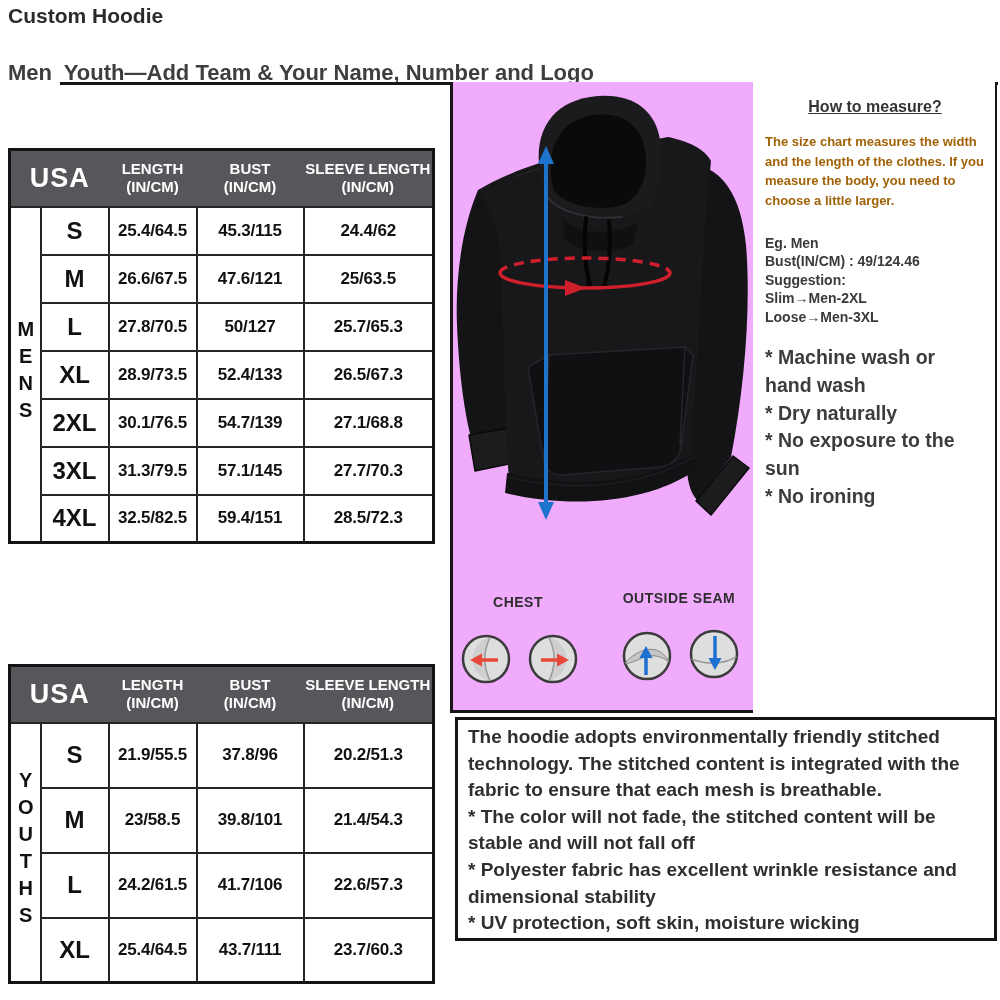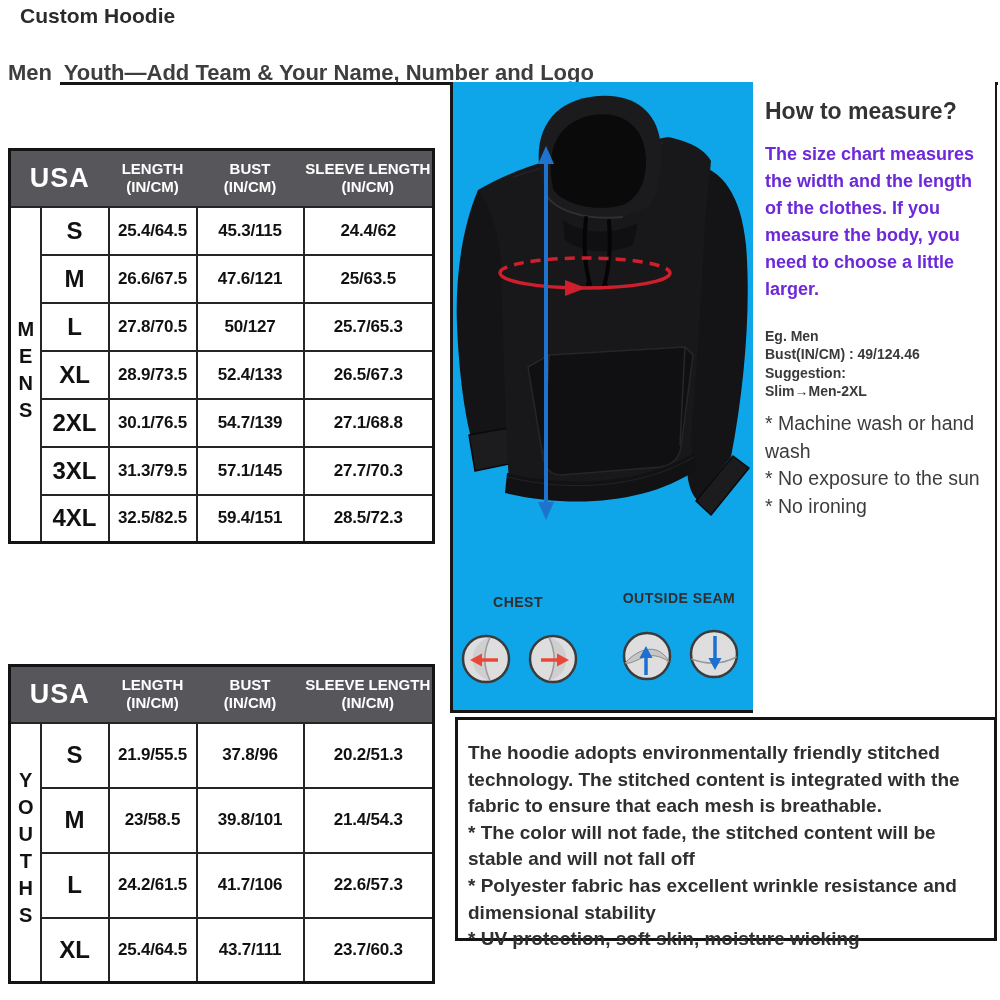--- a/index.html
+++ b/index.html
@@ -3,21 +3,21 @@
 <meta charset="utf-8">
 <style>
   html,body{margin:0;padding:0;}
   body{
     width:1000px;height:1000px;position:relative;background:#fff;
     font-family:"Liberation Sans",sans-serif;color:#2a2a2a;overflow:hidden;
   }
   .abs{position:absolute;}
 
   
-  #page-title{left:20px;top:4px;font-size:21px;font-weight:bold;color:#2b2b2b;}
+  #page-title{left:8px;top:4px;font-size:21px;font-weight:bold;color:#2b2b2b;}
   #page-subtitle{left:8px;top:36px;font-size:22px;font-weight:600;color:#3e3e3e;white-space:pre;margin-top:24px;}
   #top-rule{left:60px;top:82px;width:938px;height:3px;background:#161616;}
 
   
   table.size-table{border-collapse:collapse;position:absolute;left:8px;background:#fff;table-layout:fixed;}
   .size-table{border:3px solid #141414;padding-left:32px;}
   .size-table td{border:2px solid #252525;text-align:center;vertical-align:middle;padding:0;color:#111;}
   .size-table thead th{background:#57565a;color:#fff;border:none;text-align:center;vertical-align:middle;padding:0;}
   .size-table thead tr{height:57px;}
   th.usa-cell{font-size:27px;font-weight:bold;letter-spacing:1px;}
@@ -25,43 +25,43 @@
   .hdr-sub{display:block;font-size:15px;font-weight:bold;line-height:1.25;}
   #mens-table tbody tr{height:48px;}
   #youths-table tbody tr{height:65px;}
   td.size-cell{font-size:24px;font-weight:bold;}
   td.val-cell{font-size:17px;font-weight:bold;letter-spacing:-0.2px;}
   td.group-cell{background:#fff;}
   .vert-label{writing-mode:vertical-lr;text-orientation:upright;font-weight:bold;font-size:20px;letter-spacing:5px;color:#111;}
 
   
   #diagram-panel{left:450px;top:82px;width:337px;height:631px;box-sizing:border-box;
-    border-left:3px solid #161616;border-right:2px solid #161616;border-bottom:3px solid #161616;background:#0ea5e9;}
+    border-left:3px solid #161616;border-right:2px solid #161616;border-bottom:3px solid #161616;background:#f0abfc;}
   #hoodie-svg{position:absolute;left:0;top:3px;}
   .measure-label{position:absolute;font-size:14px;font-weight:bold;color:#2e2e2e;text-align:center;letter-spacing:.5px;}
   #chest-label{left:5px;top:512px;width:120px;}
   #seam-label{left:146px;top:508px;width:160px;}
   .circle-icon{position:absolute;width:50px;height:50px;}
   #circle-chest-left{left:8px;top:552px;}
   #circle-chest-right{left:75px;top:552px;}
   #circle-seam-up{left:169px;top:549px;}
   #circle-seam-down{left:236px;top:547px;}
 
   
   #measure-panel{left:753px;top:82px;width:244px;height:635px;box-sizing:border-box;
     border-right:2px solid #161616;background:#fff;padding:14px 10px 0 12px;}
-  #measure-title{font-size:23px;font-weight:bold;color:#333;text-align:left;margin:2px 0 10px 0;}
-  #measure-body{font-size:18px;font-weight:600;color:#6d28d9;line-height:1.5;margin-top:16px;}
+  #measure-title{font-size:16px;font-weight:bold;color:#333;text-align:center;margin:2px 0 10px 0;text-decoration:underline;}
+  #measure-body{font-size:13px;font-weight:600;color:#a16207;line-height:1.5;margin-top:16px;}
   #example-block{margin-top:24px;font-size:14px;font-weight:bold;color:#3a3a3a;line-height:1.32;}
   #care-title{margin-top:26px;font-size:21px;font-weight:600;color:#333;}
-  #care-list{margin-top:9px;font-size:19.5px;font-weight:400;color:#3c3c3c;line-height:1.42;}
+  #care-list{margin-top:18px;font-size:19.5px;font-weight:700;color:#3c3c3c;line-height:1.42;}
 
   
   #description-box{left:455px;top:717px;width:542px;height:224px;box-sizing:border-box;
-    border:3px solid #141414;background:#fff;padding:20px 8px 0 10px;}
+    border:3px solid #141414;background:#fff;padding:4px 8px 0 10px;}
   #description-box p{margin:0;font-size:19px;font-weight:600;color:#2f2f2f;line-height:1.4;}
 </style>
 </head>
 <body>
 
 <div class="abs" id="page-title">Custom Hoodie</div>
 <div class="abs" id="page-subtitle">Men  Youth—Add Team &amp; Your Name, Number and Logo</div>
 <div class="abs" id="top-rule"></div>
 
 <table class="size-table" id="mens-table" style="top:148px;">
@@ -265,23 +265,25 @@
 </div>
 
 <div class="abs" id="measure-panel">
   <div id="measure-title">How to measure?</div>
   <div id="measure-body">The size chart measures the width and the length of the clothes.  If you measure the body, you need to choose a little larger.</div>
   <div id="example-block">
     <div>Eg. Men</div>
     <div>Bust(IN/CM) : 49/124.46</div>
     <div>Suggestion:</div>
     <div>Slim→Men-2XL</div>
+    <div>Loose→Men-3XL</div>
   </div>
   <div id="care-list">
     <div>* Machine wash or hand wash</div>
+    <div>* Dry naturally</div>
     <div>* No exposure to the sun</div>
     <div>* No ironing</div>
   </div>
 </div>
 
 <div class="abs" id="description-box">
   <p>The hoodie adopts environmentally friendly stitched technology. The stitched content is integrated with the fabric to ensure that each mesh is breathable.</p>
   <p>* The color will not fade, the stitched content will be stable and will not fall off</p>
   <p>* Polyester fabric has excellent wrinkle resistance and dimensional stability</p>
   <p>* UV protection, soft skin, moisture wicking</p>

